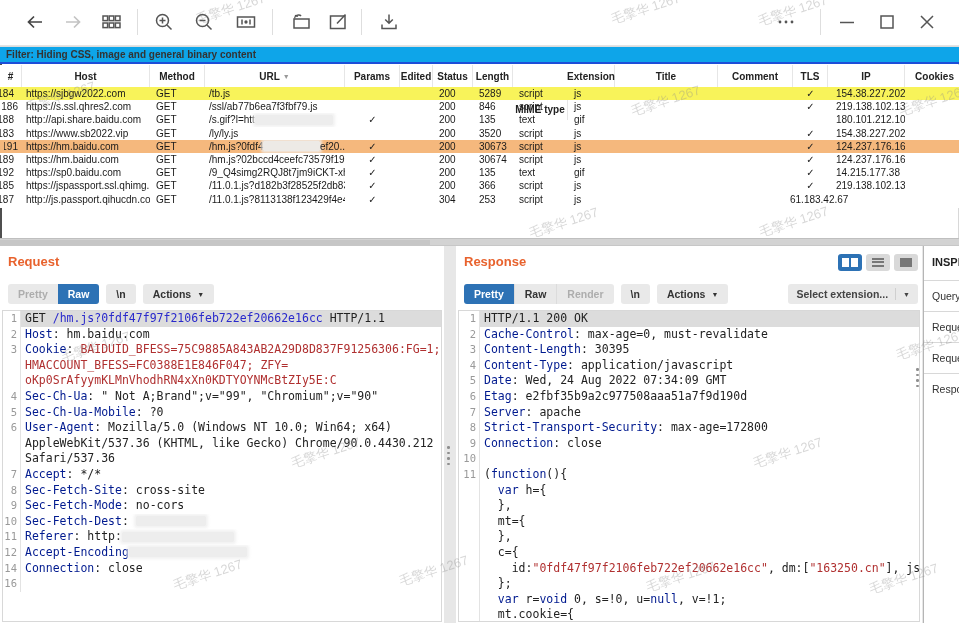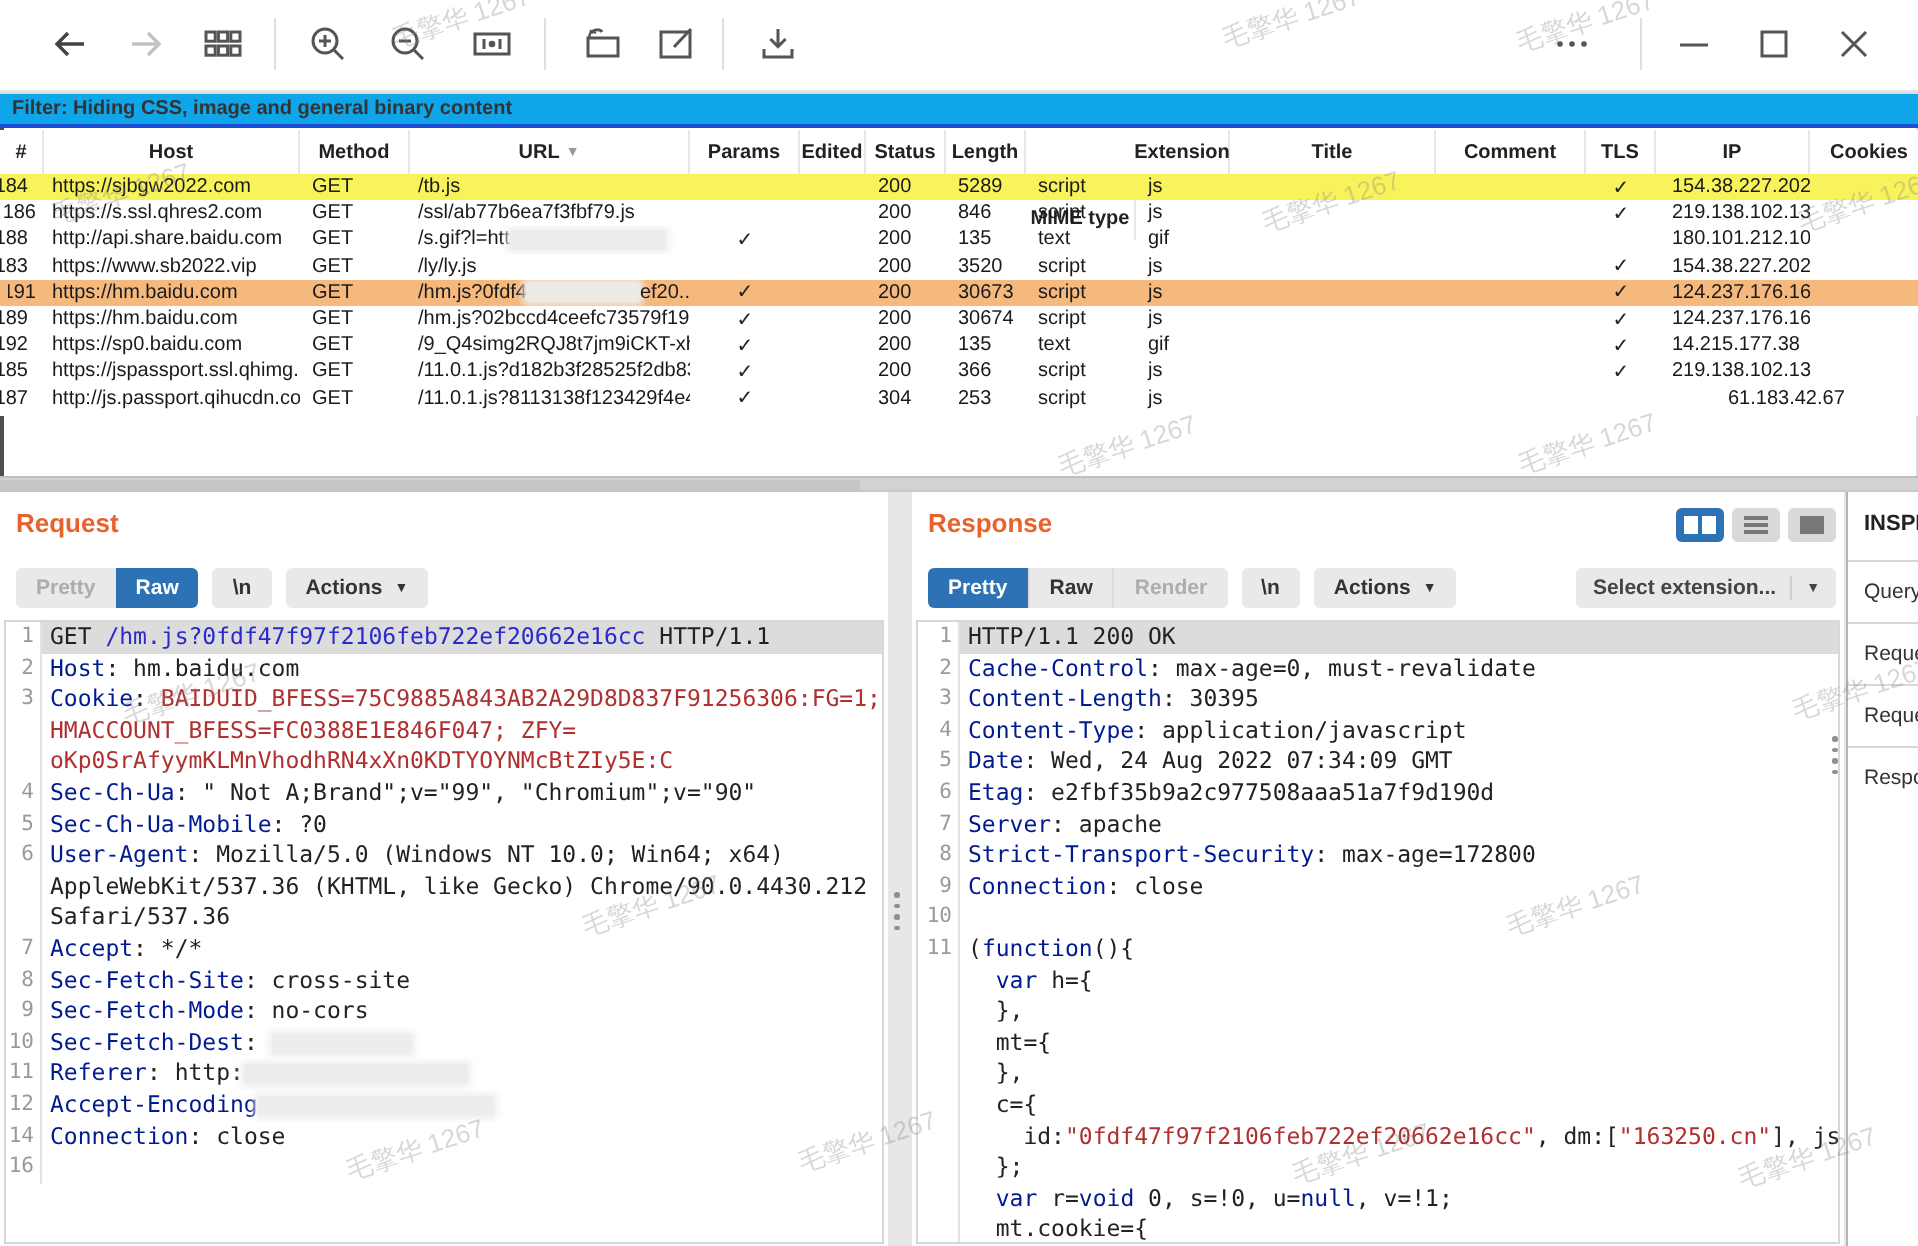--- a/index.html
+++ b/index.html
@@ -622,21 +622,21 @@
           <div class="cell c9 padL6" style="left: 568px; width: 47px;">
             <span>js</span>
           </div>
           <div class="cell c10 " style="left: 615px; width: 103px;">
             <span></span>
           </div>
           <div class="cell c11 " style="left: 718px; width: 75px;">
             <span></span>
           </div>
           <div class="cell c12 ctr" style="left: 793px; width: 35px;"></div>
-          <div class="cell c13 padL8" style="left: 856px; width: 77px;">
+          <div class="cell c13 padL8" style="left: 782px; width: 77px;">
             <span>61.183.42.67</span>
           </div>
           <div class="cell c14 " style="left: 905px; width: 60px;">
             <span></span>
           </div>
         </div>
       </div>
   </div>
 
   <div id="hsplit">

